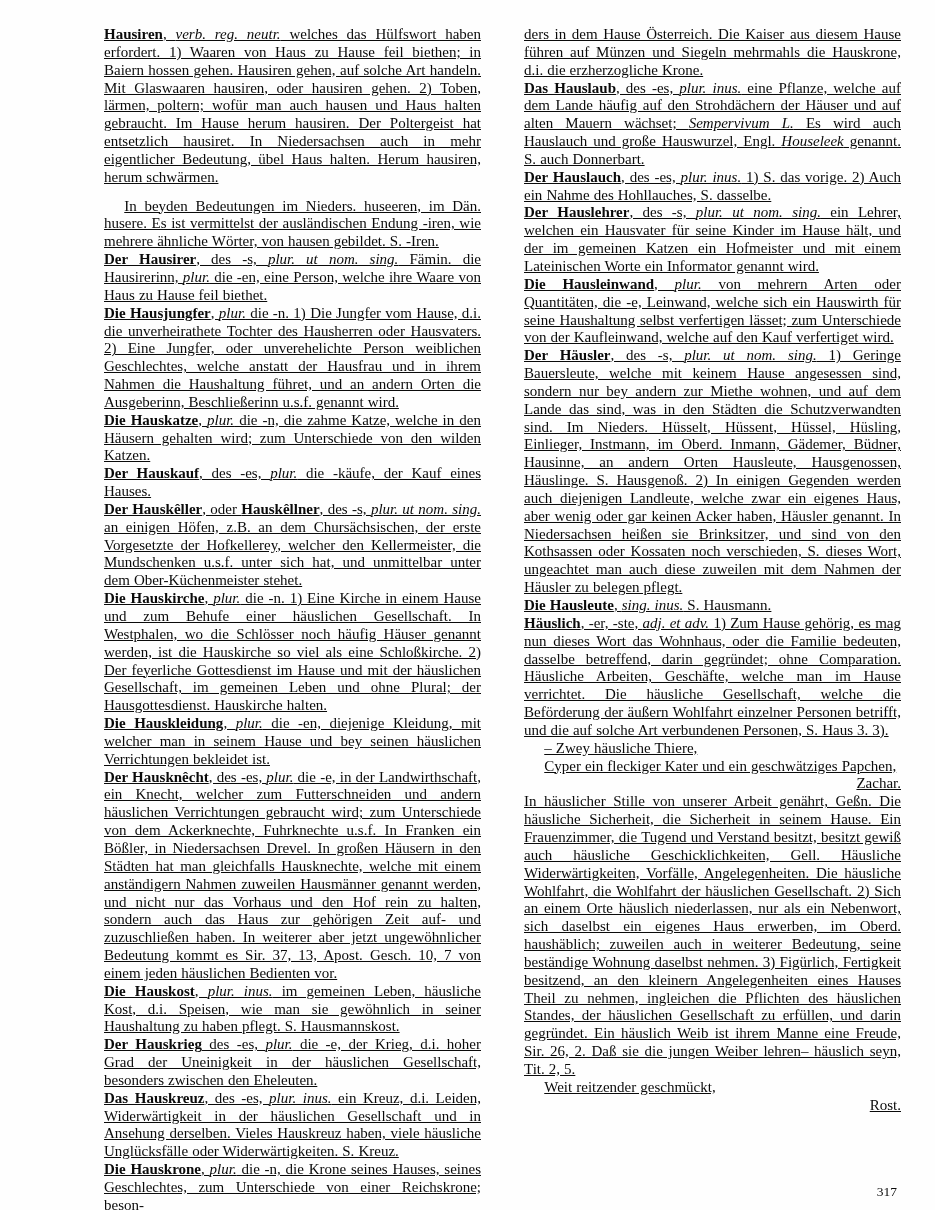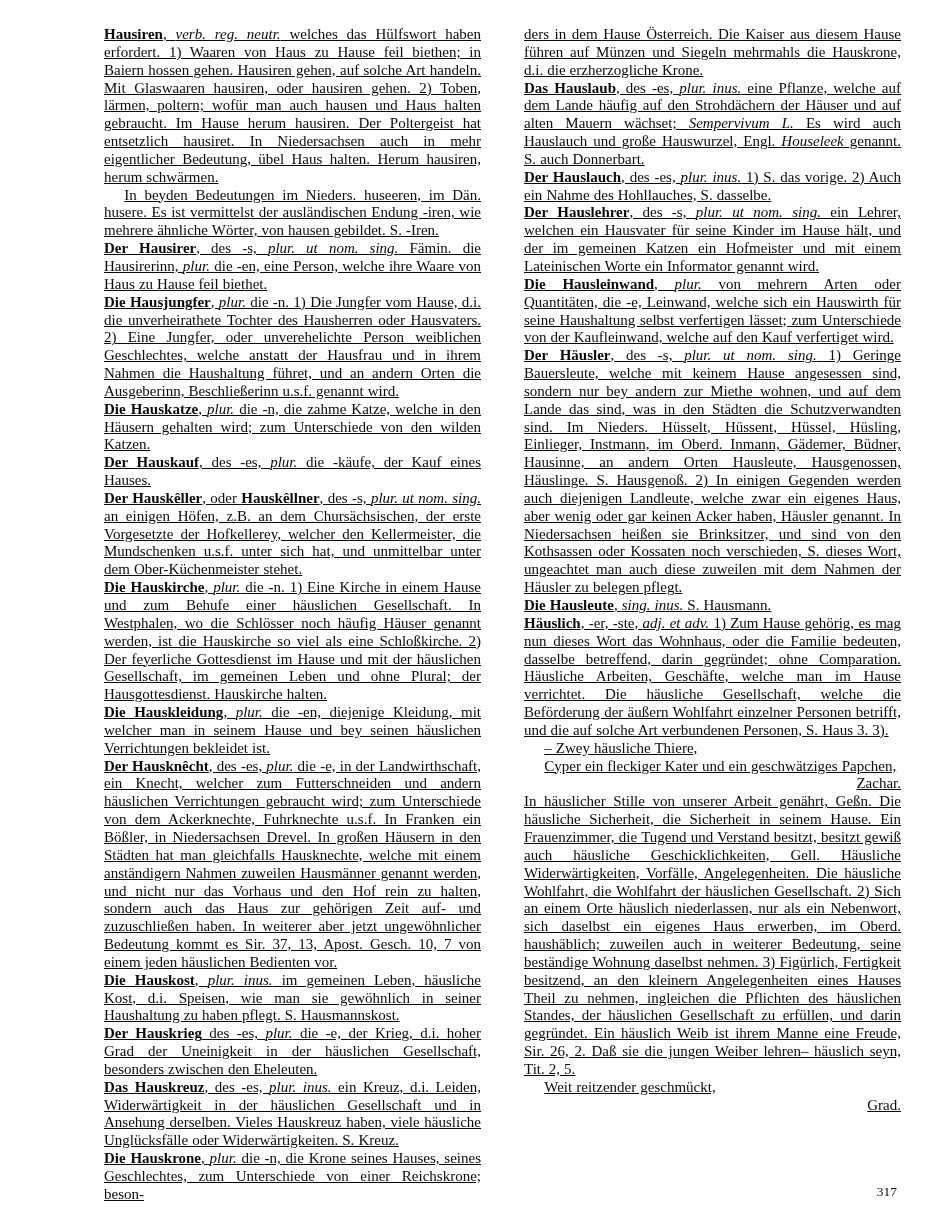--- a/index.html
+++ b/index.html
@@ -22,21 +22,21 @@
   .blk {
     margin: 0;
     font-size: 15px;
     line-height: 17.85px;
     text-align: justify;
     hyphens: auto;
     -webkit-hyphens: auto;
     word-spacing: 0.02em;
     text-decoration: underline;
   }
-  .blk.indent { text-indent: 1.35em; }
+  .blk.indent { text-indent: 1.35em; margin-top: 11px; }
   .blk.verse  { text-align: left; text-indent: 1.35em; hyphens: none; }
   .blk.attribution { text-align: right; hyphens: none; }
   .hw { font-weight: bold; }
   .it { font-style: italic; }
   .page-number {
     position: absolute;
     right: 38px; bottom: 12px;
     font-size: 13.5px;
     line-height: 1;
     margin-top: 12px;
@@ -69,17 +69,17 @@
       <p class="blk entry"><span class="hw">Der Hauslehrer</span><span>, des -s, </span><span class="it">plur. ut nom. sing.</span><span> ein Lehrer, welchen ein Hausvater für seine Kinder im Hause hält, und der im gemeinen Katzen ein Hofmeister und mit einem Lateinischen Worte ein Informator genannt wird.</span></p>
       <p class="blk entry"><span class="hw">Die Hausleinwand</span><span>, </span><span class="it">plur.</span><span> von mehrern Arten oder Quantitäten, die -e, Leinwand, welche sich ein Hauswirth für seine Haushaltung selbst verfertigen lässet; zum Unterschiede von der Kaufleinwand, welche auf den Kauf verfertiget wird.</span></p>
       <p class="blk entry"><span class="hw">Der Häusler</span><span>, des -s, </span><span class="it">plur. ut nom. sing.</span><span> 1) Geringe Bauersleute, welche mit keinem Hause angesessen sind, sondern nur bey andern zur Miethe wohnen, und auf dem Lande das sind, was in den Städten die Schutzverwandten sind. Im Nieders. Hüsselt, Hüssent, Hüssel, Hüsling, Einlieger, Instmann, im Oberd. Inmann, Gädemer, Büdner, Hausinne, an andern Orten Hausleute, Hausgenossen, Häuslinge. S. Hausgenoß. 2) In einigen Gegenden werden auch diejenigen Landleute, welche zwar ein eigenes Haus, aber wenig oder gar keinen Acker haben, Häusler genannt. In Niedersachsen heißen sie Brinksitzer, und sind von den Kothsassen oder Kossaten noch verschieden, S. dieses Wort, ungeachtet man auch diese zuweilen mit dem Nahmen der Häusler zu belegen pflegt.</span></p>
       <p class="blk entry"><span class="hw">Die Hausleute</span><span>, </span><span class="it">sing. inus.</span><span> S. Hausmann.</span></p>
       <p class="blk entry"><span class="hw">Häuslich</span><span>, -er, -ste, </span><span class="it">adj. et adv.</span><span> 1) Zum Hause gehörig, es mag nun dieses Wort das Wohnhaus, oder die Familie bedeuten, dasselbe betreffend, darin gegründet; ohne Comparation. Häusliche Arbeiten, Geschäfte, welche man im Hause verrichtet. Die häusliche Gesellschaft, welche die Beförderung der äußern Wohlfahrt einzelner Personen betrifft, und die auf solche Art verbundenen Personen, S. Haus 3. 3).</span></p>
       <p class="blk verse"><span>– Zwey häusliche Thiere,</span></p>
       <p class="blk verse"><span>Cyper ein fleckiger Kater und ein geschwätziges Papchen,</span></p>
       <p class="blk attribution"><span>Zachar.</span></p>
       <p class="blk plain"><span>In häuslicher Stille von unserer Arbeit genährt, Geßn. Die häusliche Sicherheit, die Sicherheit in seinem Hause. Ein Frauenzimmer, die Tugend und Verstand besitzt, besitzt gewiß auch häusliche Geschicklichkeiten, Gell. Häusliche Widerwärtigkeiten, Vorfälle, Angelegenheiten. Die häusliche Wohlfahrt, die Wohlfahrt der häuslichen Gesellschaft. 2) Sich an einem Orte häuslich niederlassen, nur als ein Nebenwort, sich daselbst ein eigenes Haus erwerben, im Oberd. haushäblich; zuweilen auch in weiterer Bedeutung, seine beständige Wohnung daselbst nehmen. 3) Figürlich, Fertigkeit besitzend, an den kleinern Angelegenheiten eines Hauses Theil zu nehmen, ingleichen die Pflichten des häuslichen Standes, der häuslichen Gesellschaft zu erfüllen, und darin gegründet. Ein häuslich Weib ist ihrem Manne eine Freude, Sir. 26, 2. Daß sie die jungen Weiber lehren– häuslich seyn, Tit. 2, 5.</span></p>
       <p class="blk verse"><span>Weit reitzender geschmückt,</span></p>
-      <p class="blk attribution"><span>Grad.</span></p>
+      <p class="blk attribution"><span>Rost.</span></p>
     </div>
 </div>
 
 <div class="page-number">317</div>
 
 </body></html>

